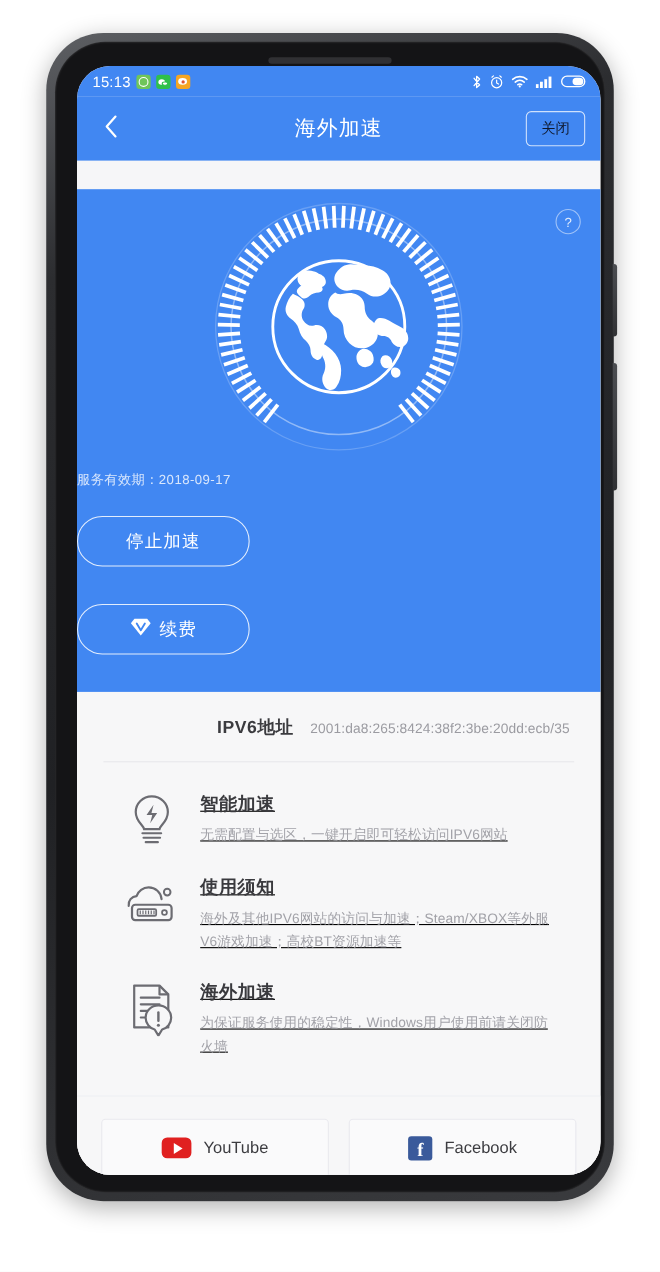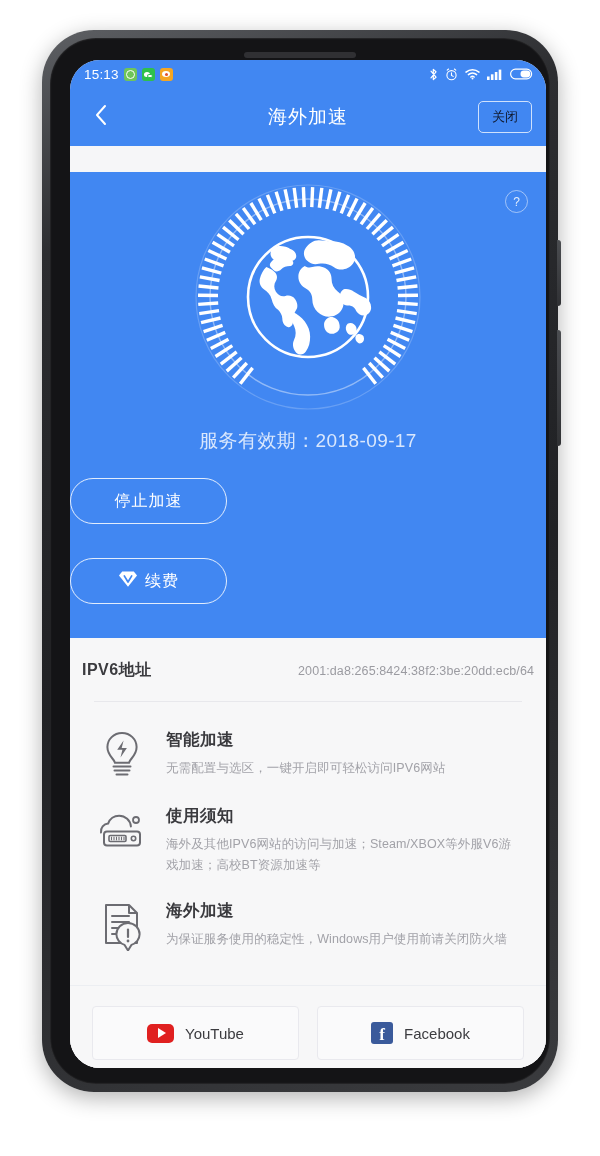--- a/index.html
+++ b/index.html
@@ -113,46 +113,46 @@
     width:21px;height:21px;border-radius:50%;
     border:1px solid rgba(255,255,255,.5);
     color:rgba(255,255,255,.85);font-size:12px;
     display:flex;align-items:center;justify-content:center;cursor:pointer;
   }
   .gauge-wrap{
     width:250px;height:250px;margin:26px auto 0;position:relative;
   }
   .gauge-wrap svg{display:block;width:250px;height:250px;}
   .expiry{
-    text-align:center;color:rgba(255,255,255,.80);
-    font-size:19px;margin-top:6px;letter-spacing:.4px;
+    color:rgba(255,255,255,.80);
+    font-size:12px;margin-top:6px;letter-spacing:.4px;
   }
   .hero-actions{
     display:flex;justify-content:center;gap:34px;margin-top:24px;flex-direction:column;
   }
   .pill{
     width:157px;height:46px;border-radius:23px;
     border:1px solid rgba(255,255,255,.85);
     color:#fff;font-size:16px;letter-spacing:1px;
     display:flex;align-items:center;justify-content:center;gap:7px;
     background:transparent;cursor:pointer;box-sizing:border-box;
   }
 
   
   .body{background:#f7f7f8;}
   .ipv6-row{
-    display:flex;align-items:baseline;justify-content:space-between;gap:0;
-    padding:22px 12px 20px;
+    display:flex;align-items:baseline;justify-content:flex-end;gap:15px;
+    padding:22px 28px 20px;
   }
   .ipv6-label{font-size:16px;color:#3b3b3f;font-weight:600;letter-spacing:.5px;}
   .ipv6-value{font-size:12.5px;color:#9b9ba1;letter-spacing:.1px;}
   .divider{height:1px;background:#e8e8ec;margin:0 24px;}
 
   
-  .features{padding:14px 0 10px;}
+  .features{padding:14px 16px 10px;text-decoration:underline;}
   .feature{
     display:flex;align-items:flex-start;gap:18px;
     padding:12px 26px 12px 26px;
   }
   .f-icon{width:52px;flex:0 0 52px;display:flex;justify-content:center;padding-top:2px;}
   .f-text{flex:1;padding-top:1px;}
   .f-title{font-size:16.5px;color:#3a3a3e;font-weight:600;letter-spacing:.5px;margin-bottom:7px;}
   .f-desc{font-size:12.5px;color:#a2a2a8;line-height:1.65;letter-spacing:.1px;}
 
   
@@ -352,21 +352,21 @@
               </span>
               <span>续费</span>
             </div>
           </div>
         </div>
 
         <div class="body">
 
           <div class="ipv6-row">
             <span class="ipv6-label">IPV6地址</span>
-            <span class="ipv6-value">2001:da8:265:8424:38f2:3be:20dd:ecb/64</span>
+            <span class="ipv6-value">2001:da8:265:8424:38f2:3be:20dd:ecb/35</span>
           </div>
 
           <div class="divider"></div>
 
           <div class="features">
 
             <div class="feature">
               <div class="f-icon">
                 <svg width="44" height="50" viewBox="0 0 44 50">
                   <path d="M22 3c-8.2 0-14.6 6.3-14.6 14.1 0 5.1 2.6 8.6 5 11.4 1.4 1.6 2.3 3 2.6 4.3h14c.3-1.3 1.2-2.7 2.6-4.3 2.4-2.8 5-6.3 5-11.4C36.6 9.3 30.2 3 22 3Z" fill="none" stroke="#6c6c72" stroke-width="2"></path>

